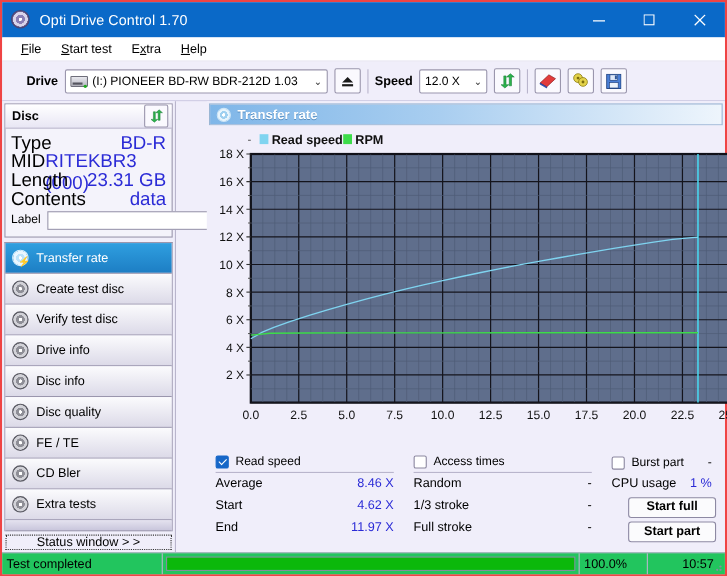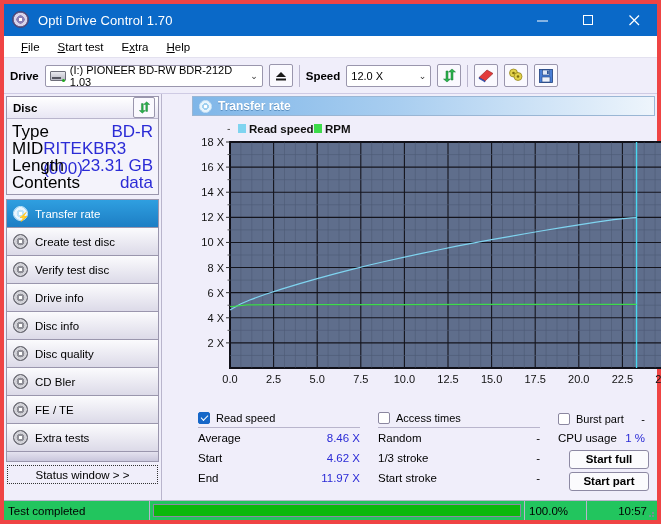--- a/index.html
+++ b/index.html
@@ -3,21 +3,21 @@
 <meta charset="utf-8">
 <style>
   * { box-sizing: border-box; }
   html, body { margin:0; padding:0; }
   body {
     width:661px; height:524px; overflow:hidden;
     font-family:"Liberation Sans", sans-serif;
     font-size:11px; color:#000; background:#eceaf6;
   }
   #app { width:661px; height:524px; position:relative;
-         border:4px solid #ef4444; background:#f0eefa; display:flex; flex-direction:column; }
+         border:2px solid #ef4444; background:#f0eefa; display:flex; flex-direction:column; }
 
   
   .titlebar { height:32px; background:#0a69c8; display:flex; align-items:center; flex:0 0 32px; }
   .tb-icon { width:18px; height:18px; margin-left:8px; margin-right:8px; position:relative; }
   .tb-icon .disc { width:17px; height:17px; border-radius:50%;
     background:radial-gradient(circle at 50% 50%, #fff 0 14%, #8a7fb5 15% 38%, #d9d4ea 40% 62%, #6e6494 64% 100%);
     border:1px solid #4b4470; }
   .tb-title { color:#fff; font-size:13px; letter-spacing:.1px; }
   .tb-spacer { flex:1; }
   .tb-btn { width:46px; height:32px; display:flex; align-items:center; justify-content:center;
@@ -25,27 +25,27 @@
   .tb-btn svg { display:block; }
 
   
   .menubar { height:22px; background:#ffffff; display:flex; align-items:center; padding-left:8px;
              flex:0 0 22px; border-bottom:1px solid #e3e1ef; }
   .menu-item { font-size:11.5px; padding:2px 9px; color:#000; }
   .menu-item u { text-decoration:underline; }
 
   
   .toolbar { height:36px; background:#f0eefa; display:flex; align-items:center; flex:0 0 36px;
-             padding:0 6px; gap:6px; border-bottom:1px solid #cfcbe4; }
+             padding:0 22px; gap:6px; border-bottom:1px solid #cfcbe4; }
   .lbl-bold { font-weight:bold; font-size:11.5px; }
   .combo { height:22px; background:#fff; border:1px solid #9a96ad; border-radius:2px;
            display:flex; align-items:center; padding:0 4px; font-size:11px; }
   .combo .caret { margin-left:auto; padding-left:6px; color:#333; font-size:9px; }
-  .drive-combo { width:218px; }
-  .speed-combo { width:85px; }
+  .drive-combo { width:239px; }
+  .speed-combo { width:62px; }
   .drv-ico { width:16px; height:14px; margin-right:4px; position:relative; flex:0 0 16px; }
   .drv-ico .body { position:absolute; left:0; top:2px; width:16px; height:10px;
       background:linear-gradient(#e9e9ee,#b9b9c4); border:1px solid #6e6e7a; border-radius:1px;}
   .drv-ico .slot { position:absolute; left:2px; top:8px; width:9px; height:2px; background:#55555f;}
   .drv-ico .dot { position:absolute; right:1px; bottom:1px; width:3px; height:3px; background:#1fa81f; border-radius:50%;}
   .tbtn { width:24px; height:23px; background:#faf9fe; border:1px solid #9a96ad; border-radius:2px;
           display:flex; align-items:center; justify-content:center; }
   .sep { width:1px; height:22px; background:#b9b5cc; }
 
   
@@ -248,20 +248,27 @@
             <span class="v">RITEKBR3 (000)</span>
           </div>
           <div class="drow">
             <span class="k">Length</span>
             <span class="v">23.31 GB</span>
           </div>
           <div class="drow">
             <span class="k">Contents</span>
             <span class="v">data</span>
           </div>
+          <div class="label-row">
+            <span class="k">Label</span>
+            <input class="label-input" type="text" value="" style="">
+            <span class="disc-btn">
+              <span class="mini-disc"></span>
+            </span>
+          </div>
         </div>
       </div>
 
       <div class="nav">
         <div class="nav-item active">
           <span class="nico on">
               <span class="bolt">⚡</span>
             </span>
           <span>Transfer rate</span>
         </div>
@@ -280,25 +287,25 @@
         <div class="nav-item">
           <span class="nico"></span>
           <span>Disc info</span>
         </div>
         <div class="nav-item">
           <span class="nico"></span>
           <span>Disc quality</span>
         </div>
         <div class="nav-item">
           <span class="nico"></span>
+          <span>FE / TE</span>
+        </div>
+        <div class="nav-item">
+          <span class="nico"></span>
           <span>CD Bler</span>
-        </div>
-        <div class="nav-item">
-          <span class="nico"></span>
-          <span>FE / TE</span>
         </div>
         <div class="nav-item">
           <span class="nico"></span>
           <span>Extra tests</span>
         </div>
         <div class="nav-fill"></div>
       </div>
 
       <div class="status-win">Status window &gt; &gt;</div>
     </div>
@@ -448,21 +455,21 @@
           </div>
           <div class="res-row">
             <span class="k">Random</span>
             <span class="v dash">-</span>
           </div>
           <div class="res-row">
             <span class="k">1/3 stroke</span>
             <span class="v dash">-</span>
           </div>
           <div class="res-row">
-            <span class="k">Start stroke</span>
+            <span class="k">Full stroke</span>
             <span class="v dash">-</span>
           </div>
         </div>
 
         <div class="rescol c3">
           <div class="res-head nobar">
             <span class="cb"></span>
             <span>Burst part</span>
             <span class="v dash" style="margin-left:auto;padding-right:4px;">-</span>
           </div>

